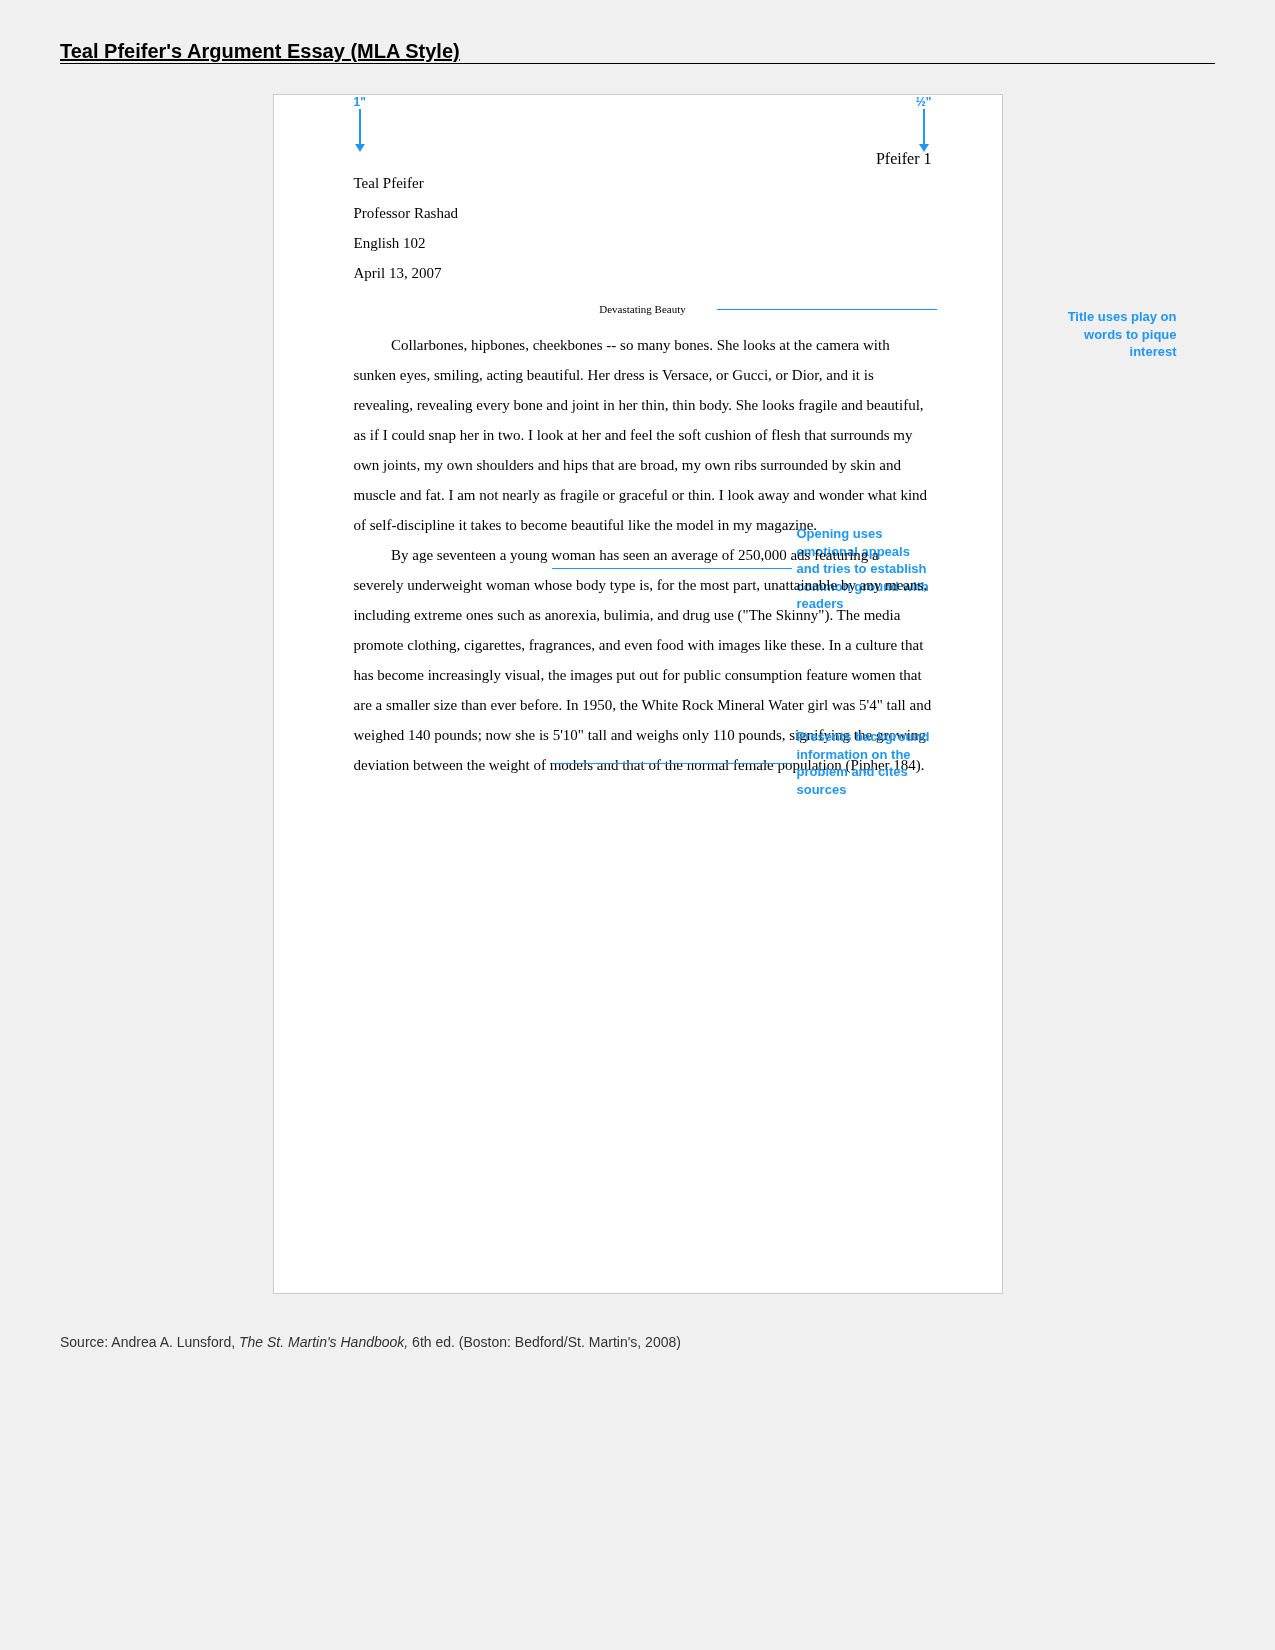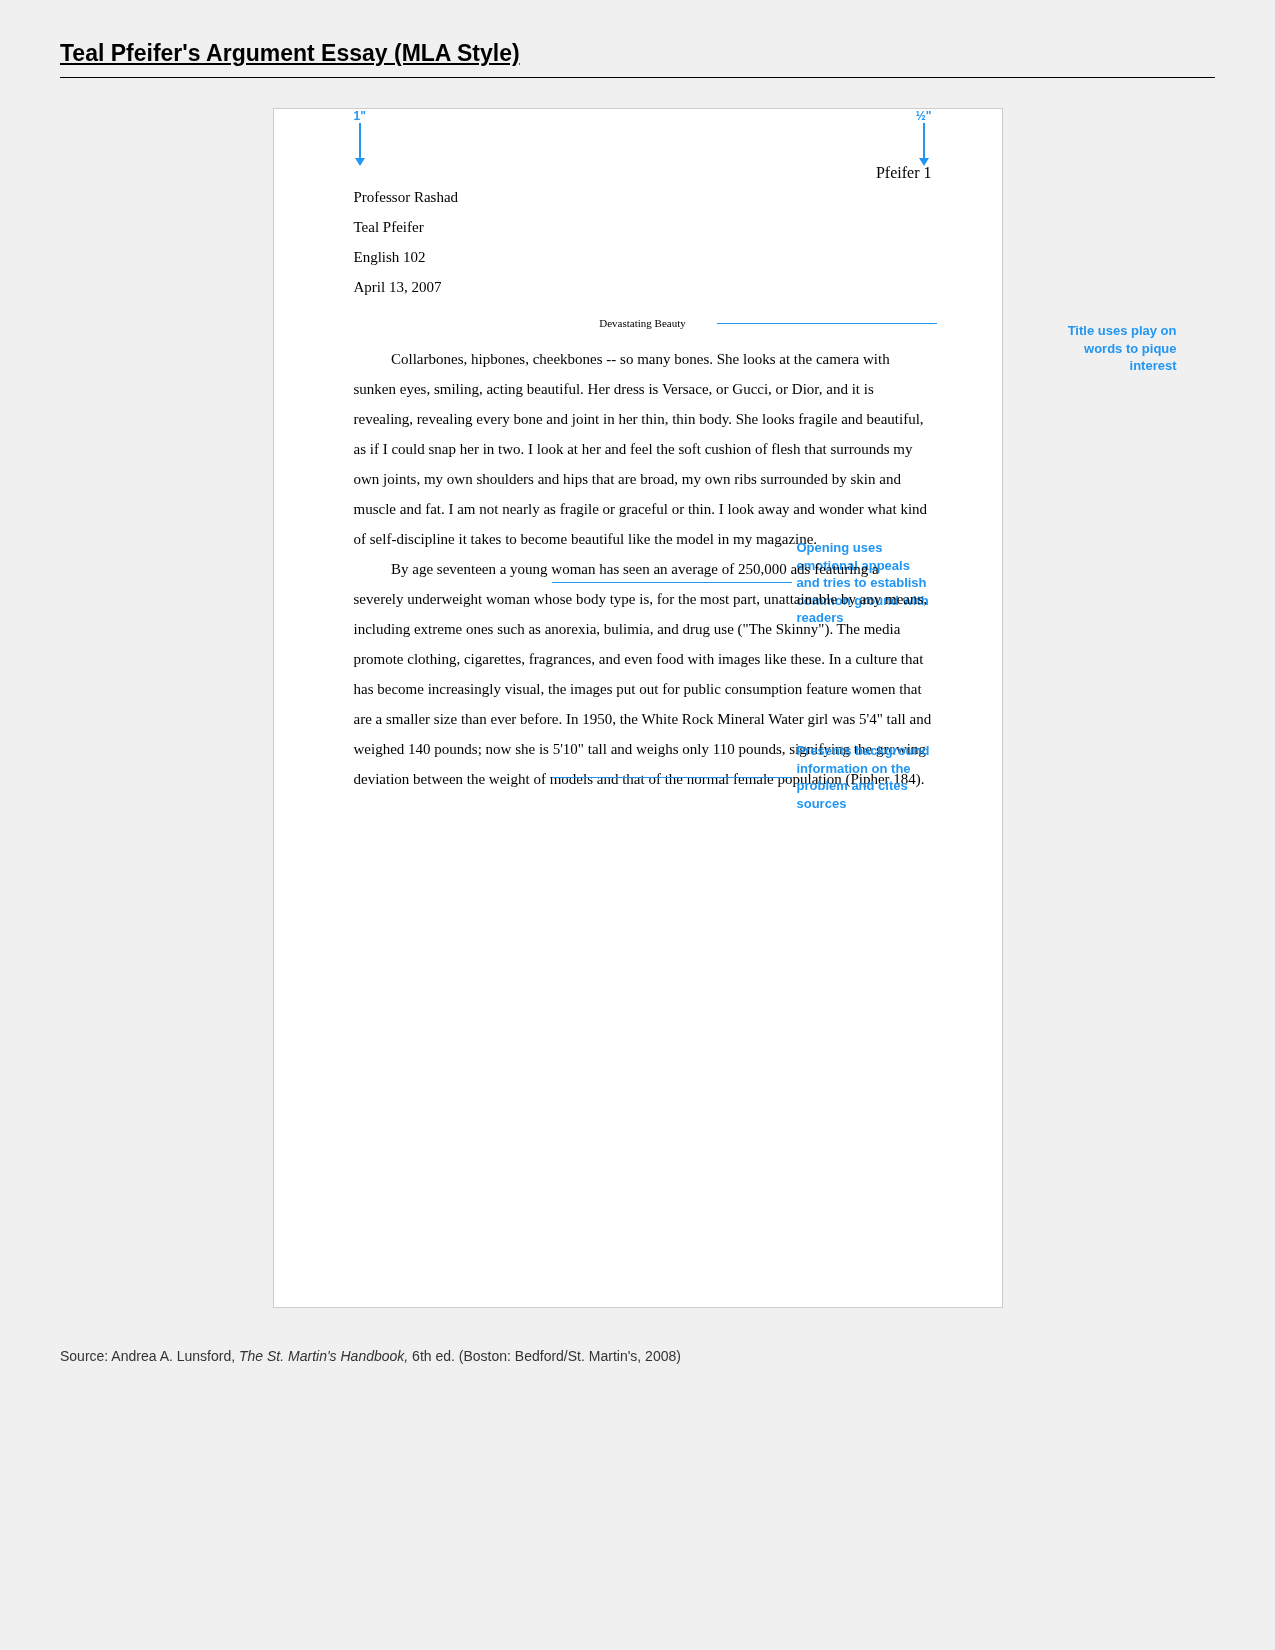--- a/index.html
+++ b/index.html
@@ -8,23 +8,22 @@
       font-family: 'Times New Roman', Times, serif;
       font-size: 16px;
       color: #000;
       width: 1275px;
       min-height: 1650px;
       padding: 40px 60px;
     }
 
     .page-title {
       font-family: Arial, sans-serif;
-      font-size: 23px;
+      font-size: 20px;
       font-weight: bold;
-      margin-bottom: 10px;
       text-decoration: underline;
     }
 
     .title-rule {
       border: none;
       border-top: 1px solid #000;
       margin-bottom: 30px;
     }
 
     .paper-wrapper {
@@ -171,22 +170,22 @@
         </div>
       </div>
 
       <div style="padding: 0 70px 0 80px; display:flex; justify-content:flex-end;text-align:right;">
         <span>Pfeifer 1</span>
       </div>
 
       <div class="essay-content-wrapper">
 
         <div class="student-info">
+          <p>Teal Pfeifer</p>
           <p>Professor Rashad</p>
-          <p>Teal Pfeifer</p>
           <p>English 102</p>
           <p>April 13, 2007</p>
         </div>
 
         <div style="position:relative;">
           <div class="essay-title-line">
             <span>Devastating Beauty</span>
             
             <span style="position:absolute; right: -5px; top:50%; height:1px; width:220px; background:#2196F3; display:block;"></span>
           </div>

